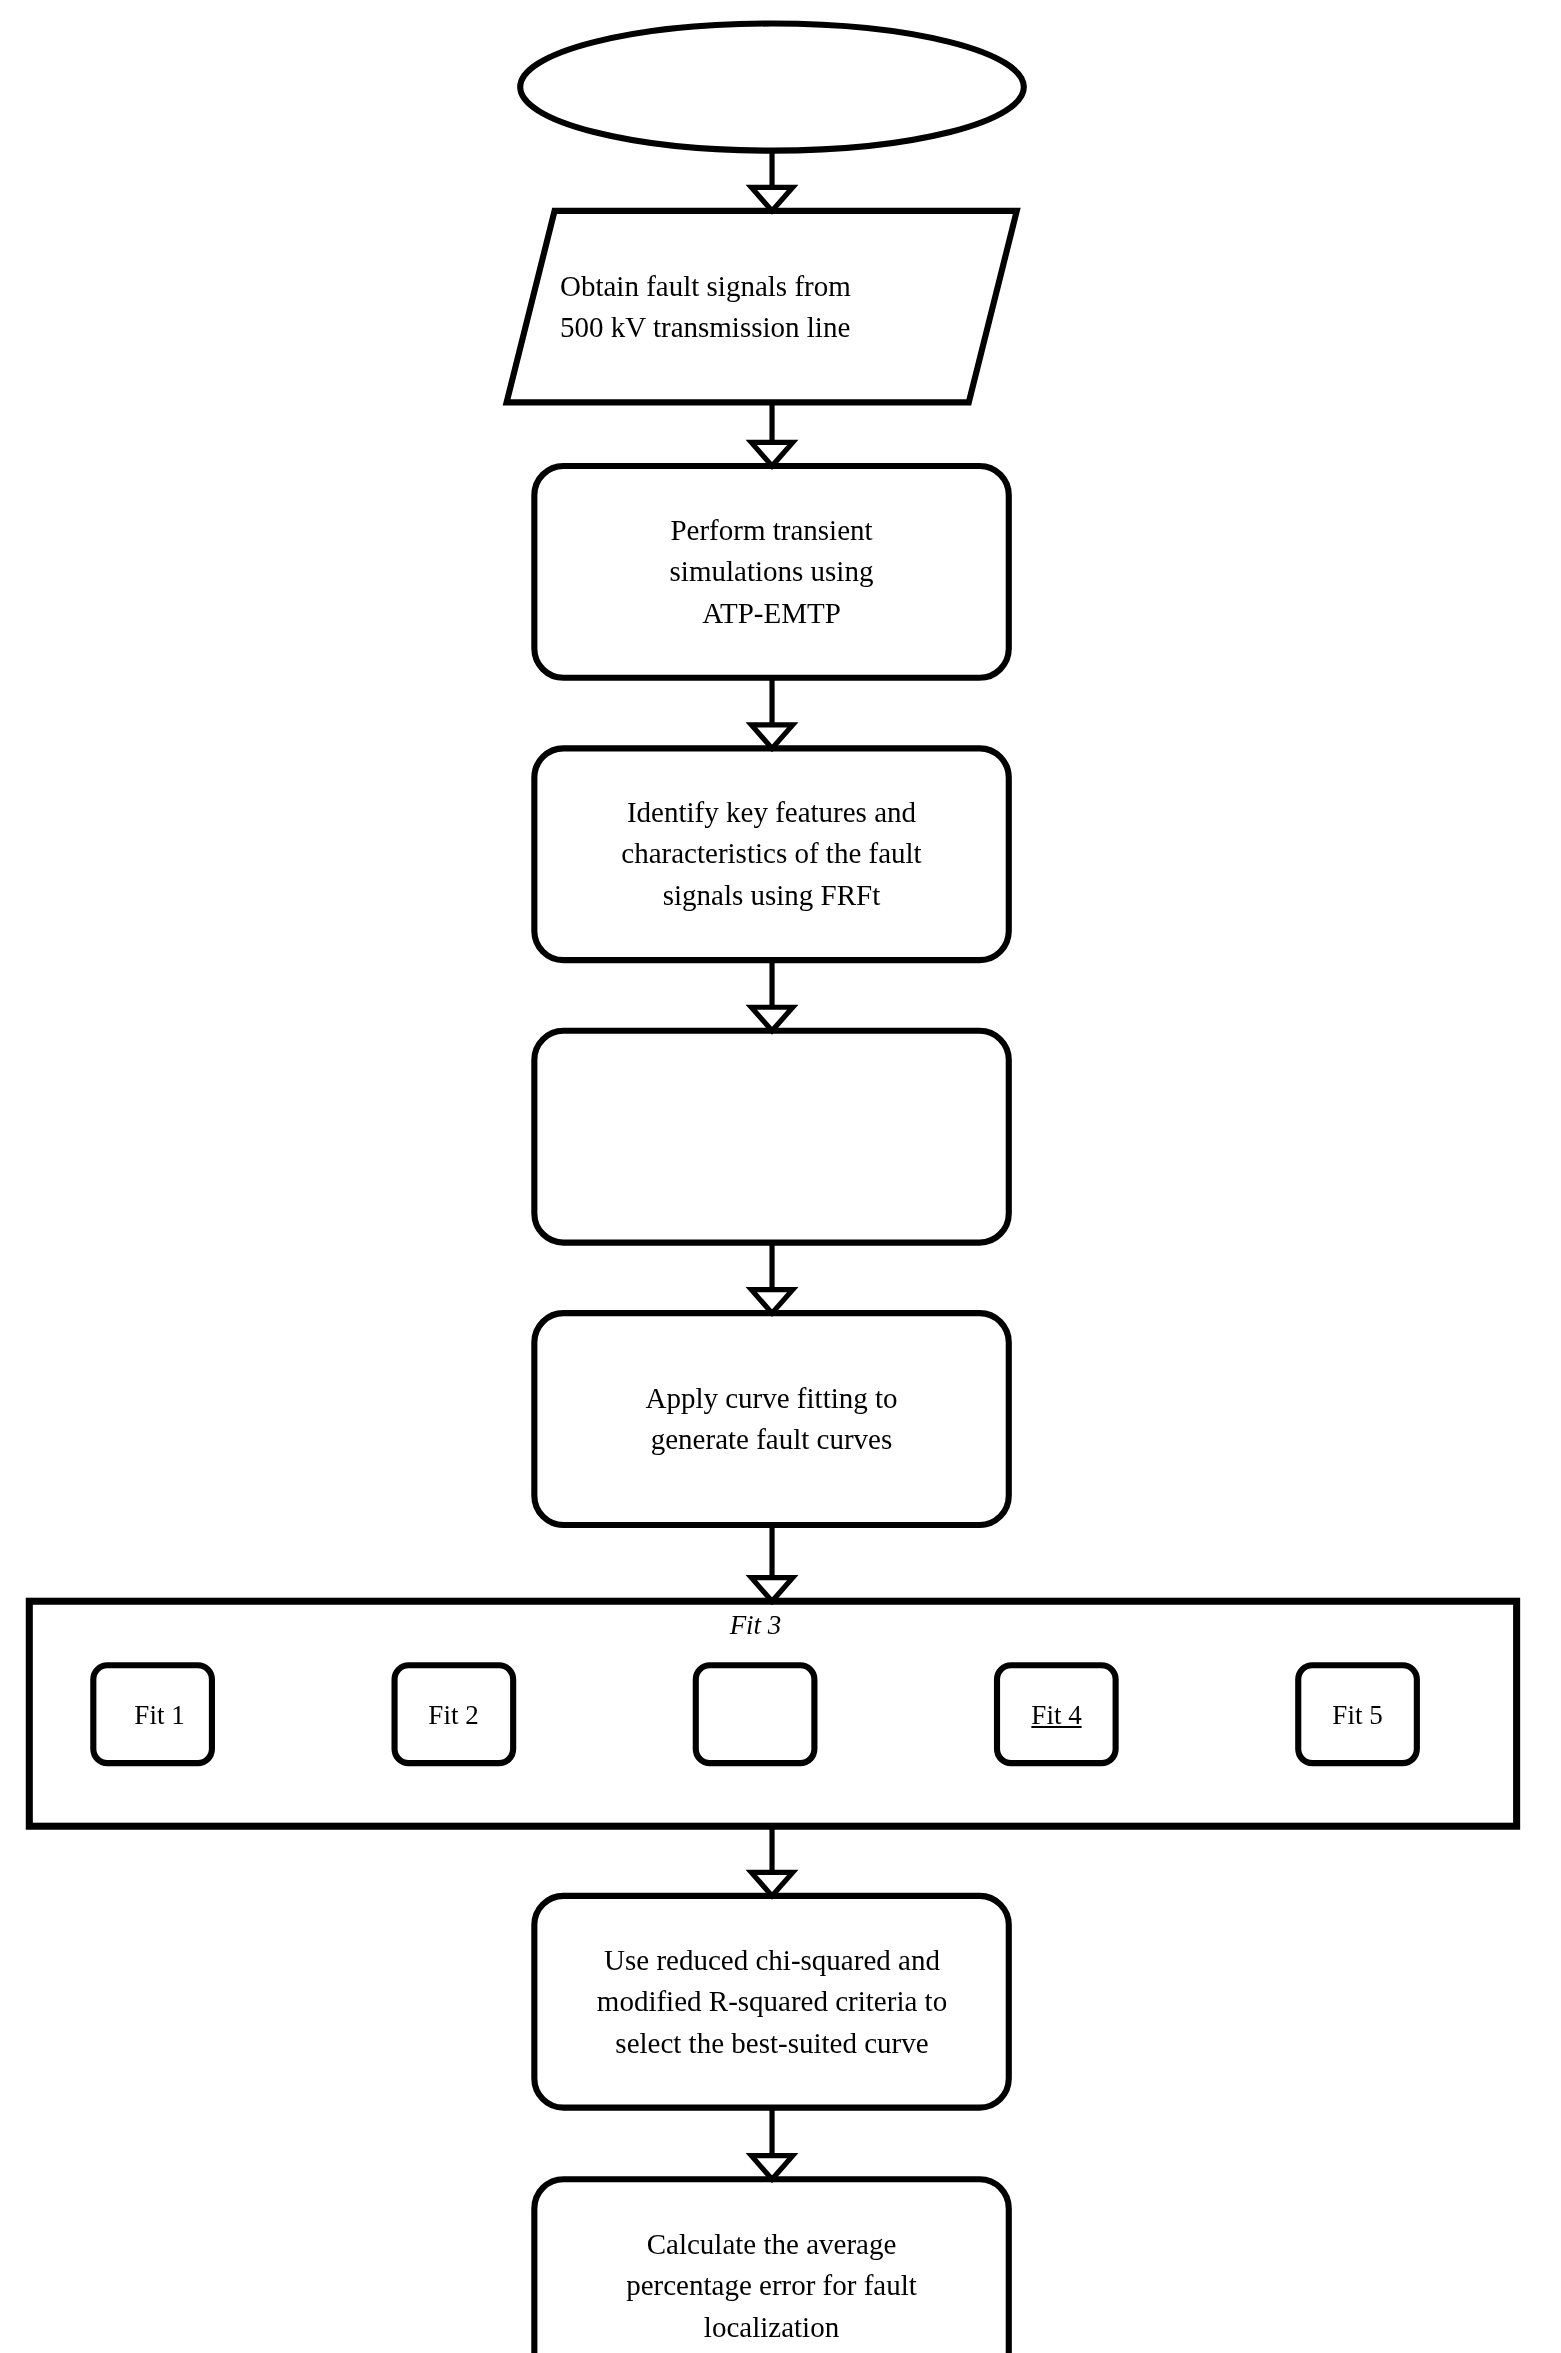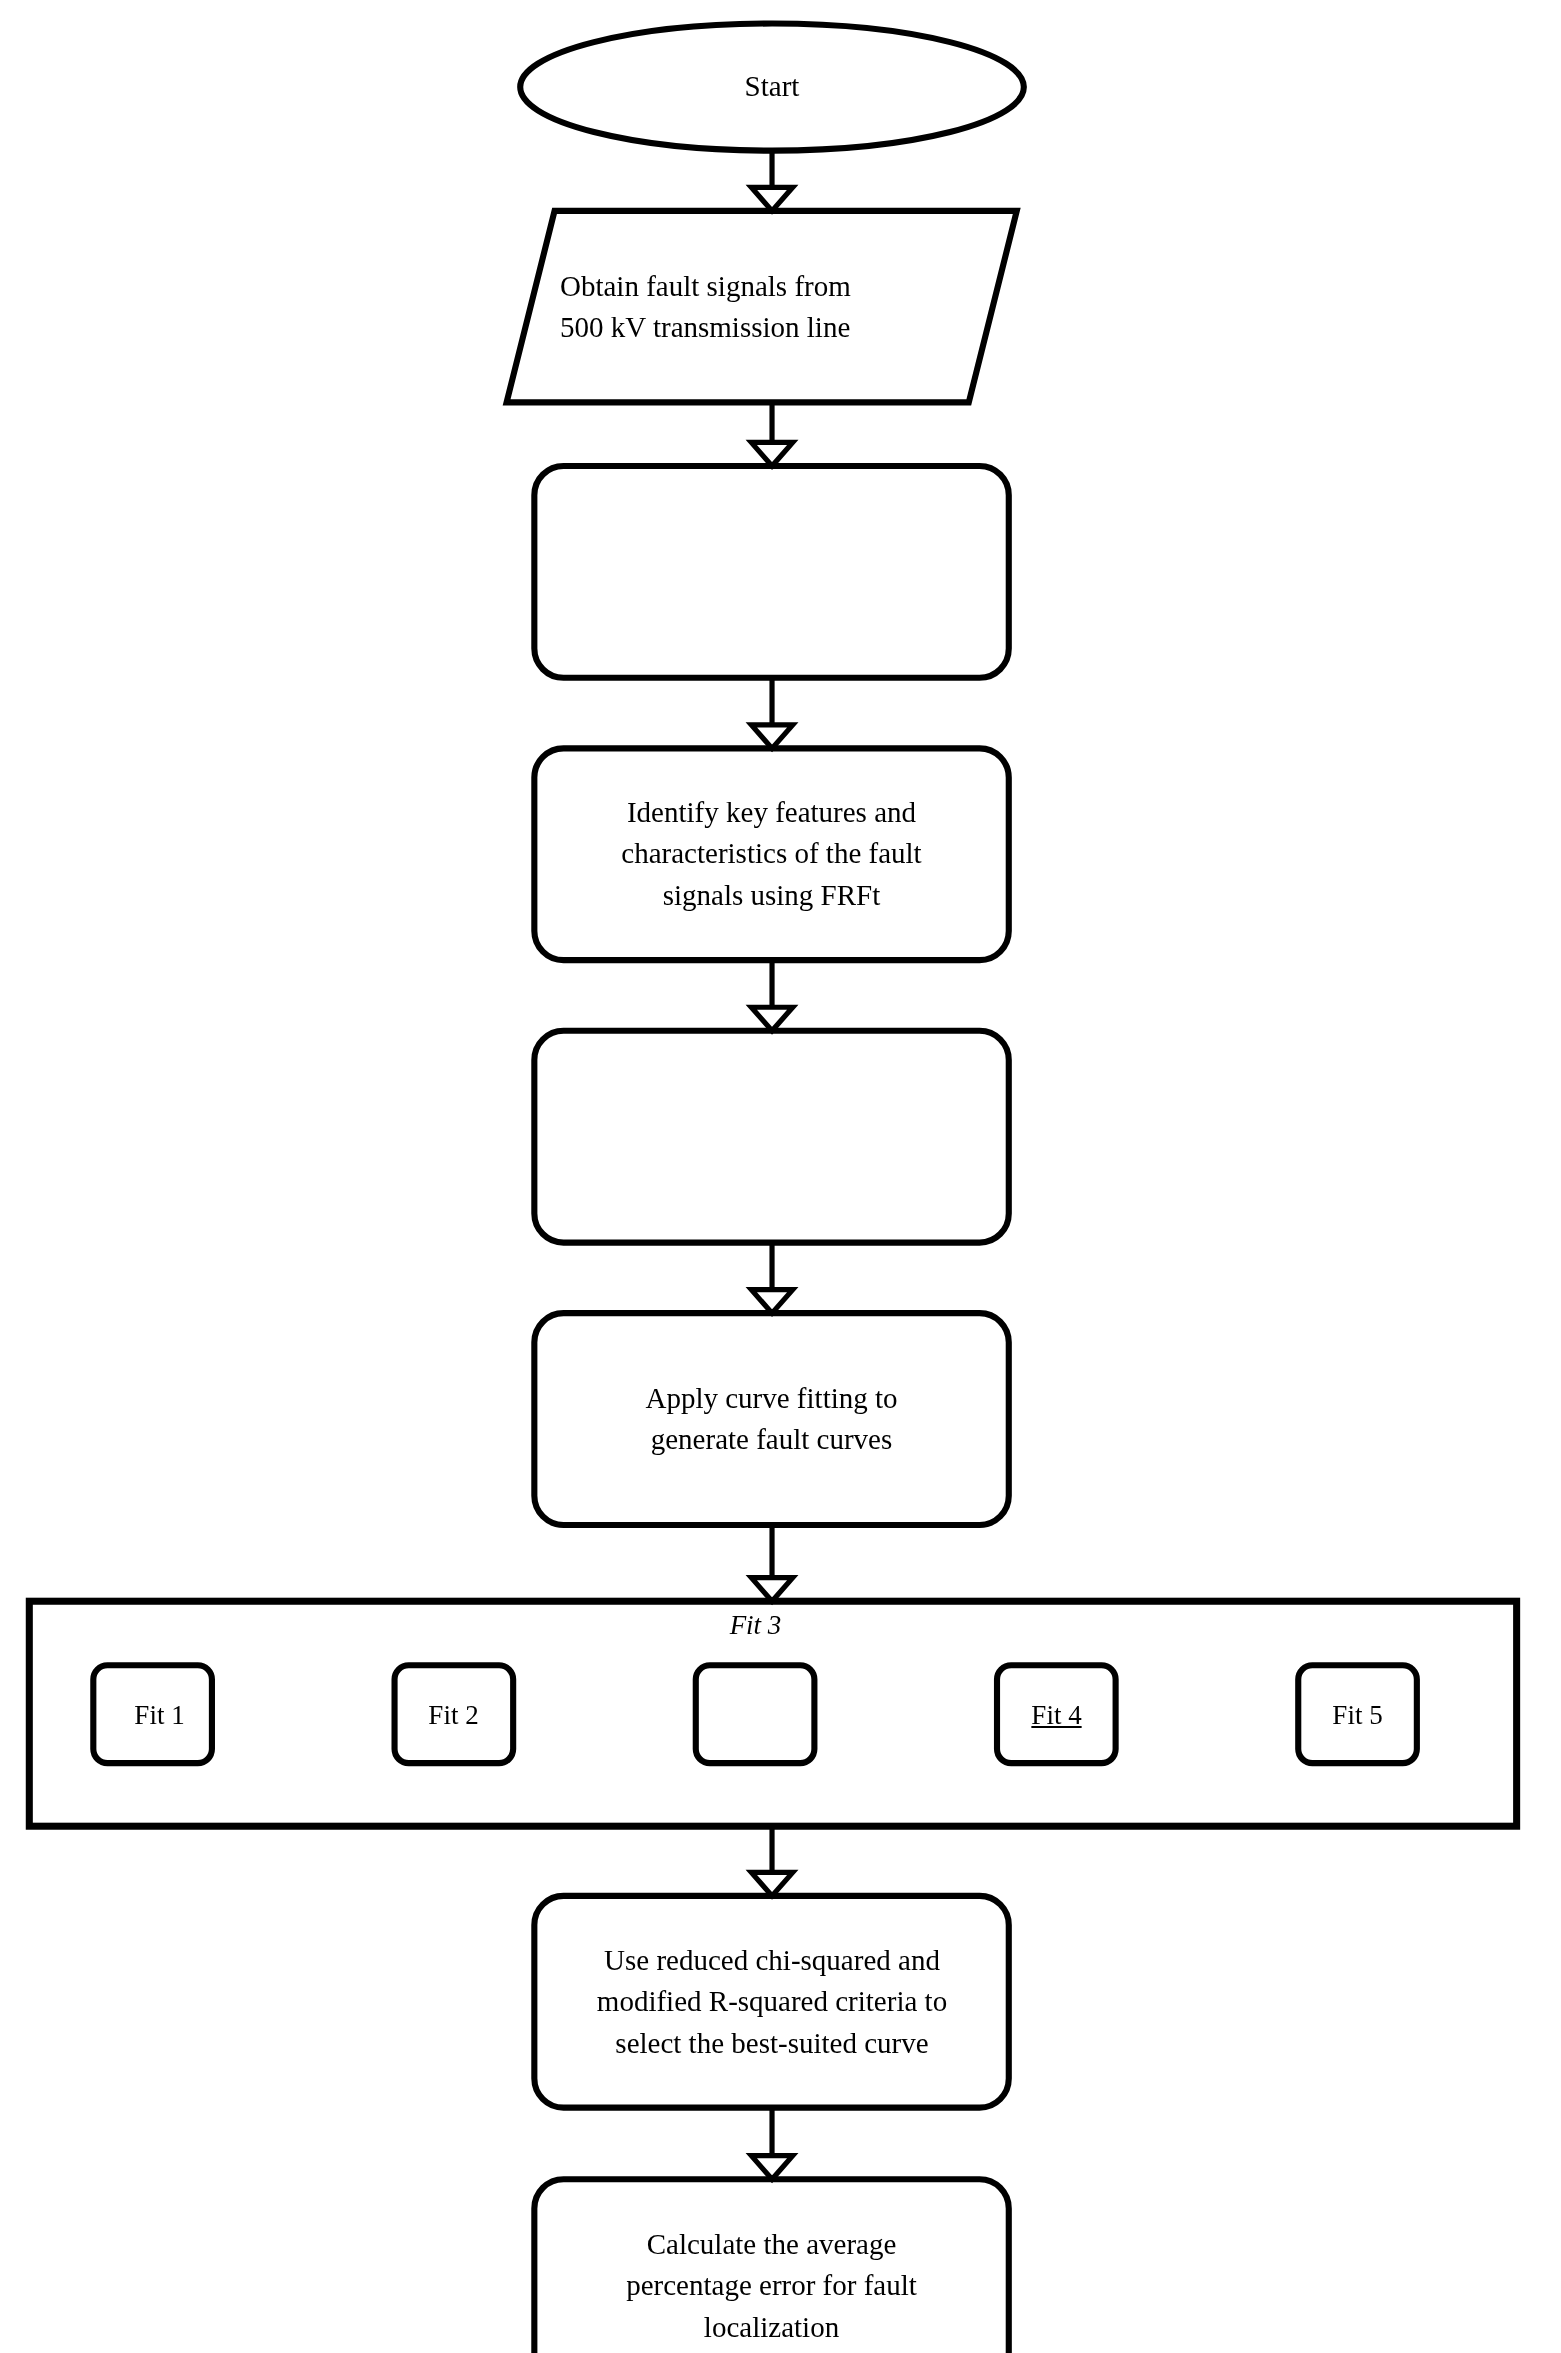--- a/index.html
+++ b/index.html
@@ -83,25 +83,27 @@
     <g>
       <line x1="1640" y1="4478" x2="1640" y2="4580" stroke="#000000" stroke-width="11"></line>
       <polygon points="1596,4580 1684,4580 1640,4630" fill="#ffffff" stroke="#000000" stroke-width="11"></polygon>
     </g>
     <g>
       <line x1="1640" y1="5080" x2="1640" y2="5185" stroke="#000000" stroke-width="11"></line>
       <polygon points="1596,5185 1684,5185 1640,5235" fill="#ffffff" stroke="#000000" stroke-width="11"></polygon>
     </g>
   </svg>
 
-  <div class="node-label terminal-label" style="left:520px;top:23.5px;width:504px;height:127px;">Start</div>
 
   <div class="node-label io-label" style="left:560px;top:211px;width:405px;height:192px;">Obtain fault signals from
 500 kV transmission line</div>
 
+  <div class="node-label process-label" style="left:534px;top:466px;width:475px;height:212px;">Perform transient
+simulations using
+ATP-EMTP</div>
 
   <div class="node-label process-label" style="left:534px;top:748px;width:475px;height:212px;">Identify key features and
 characteristics of the fault
 signals using FRFt</div>
 
 
   <div class="node-label process-label" style="left:534px;top:1313px;width:475px;height:212px;">Apply curve fitting to
 generate fault curves</div>
 
   <div class="node-label fit-label" style="left:100px;top:1666px;width:119px;height:98px;">Fit 1</div>

